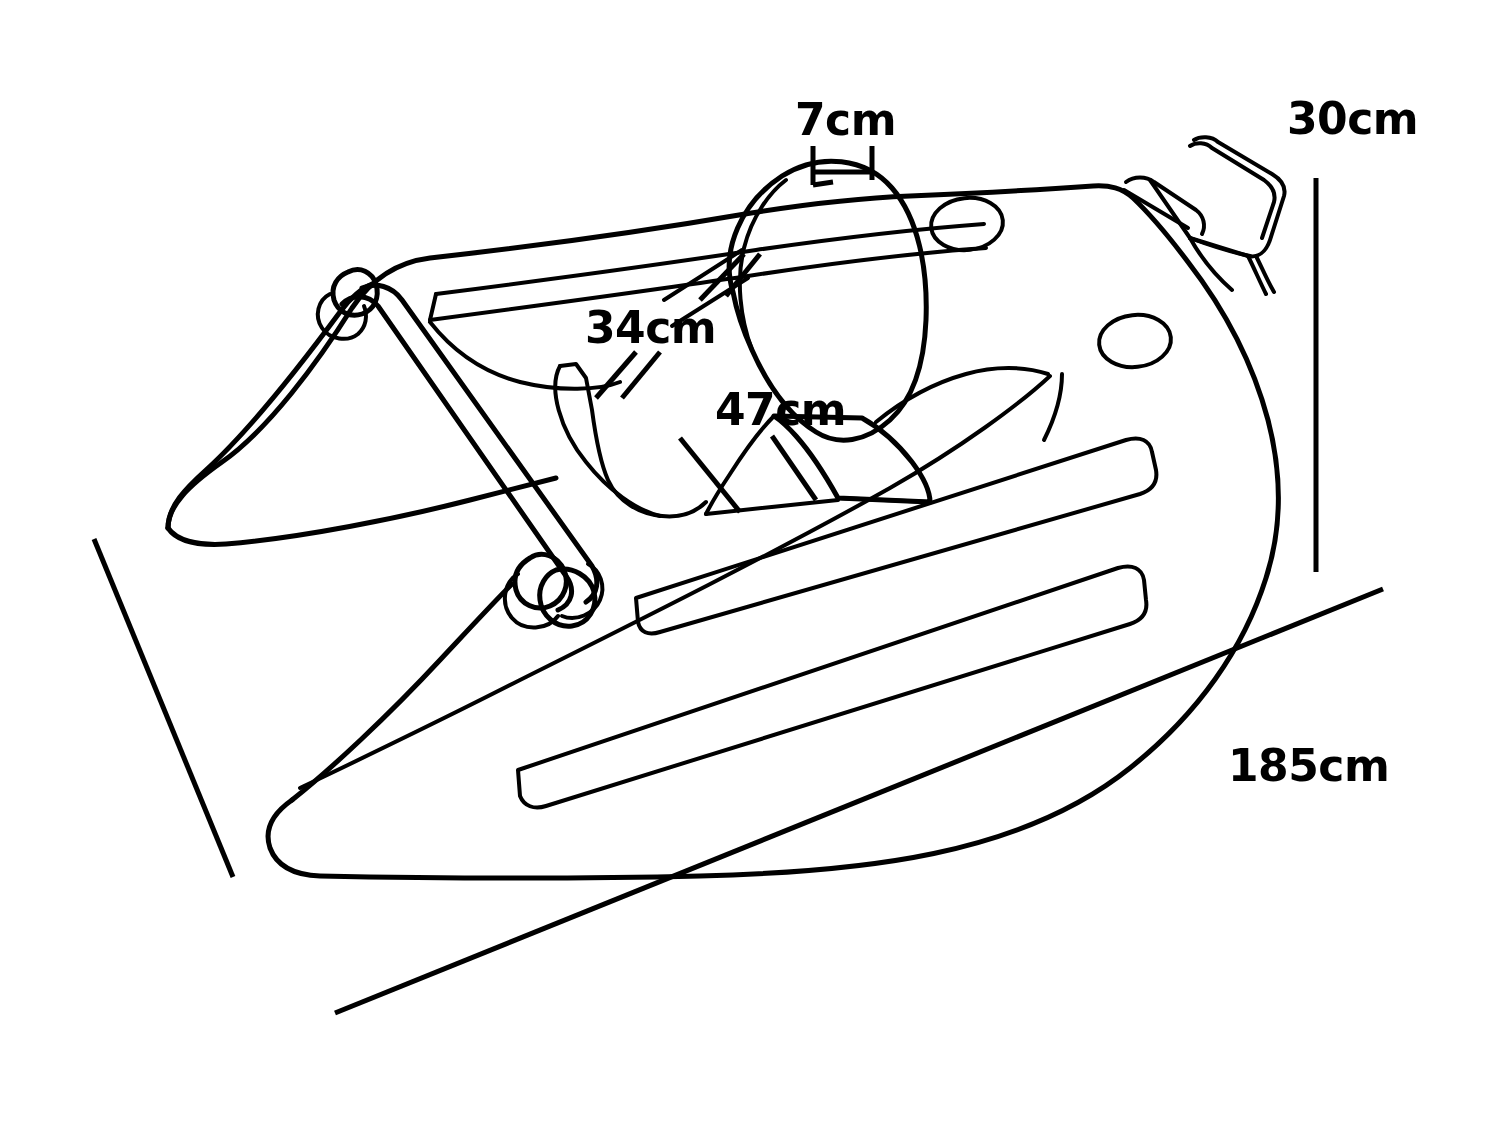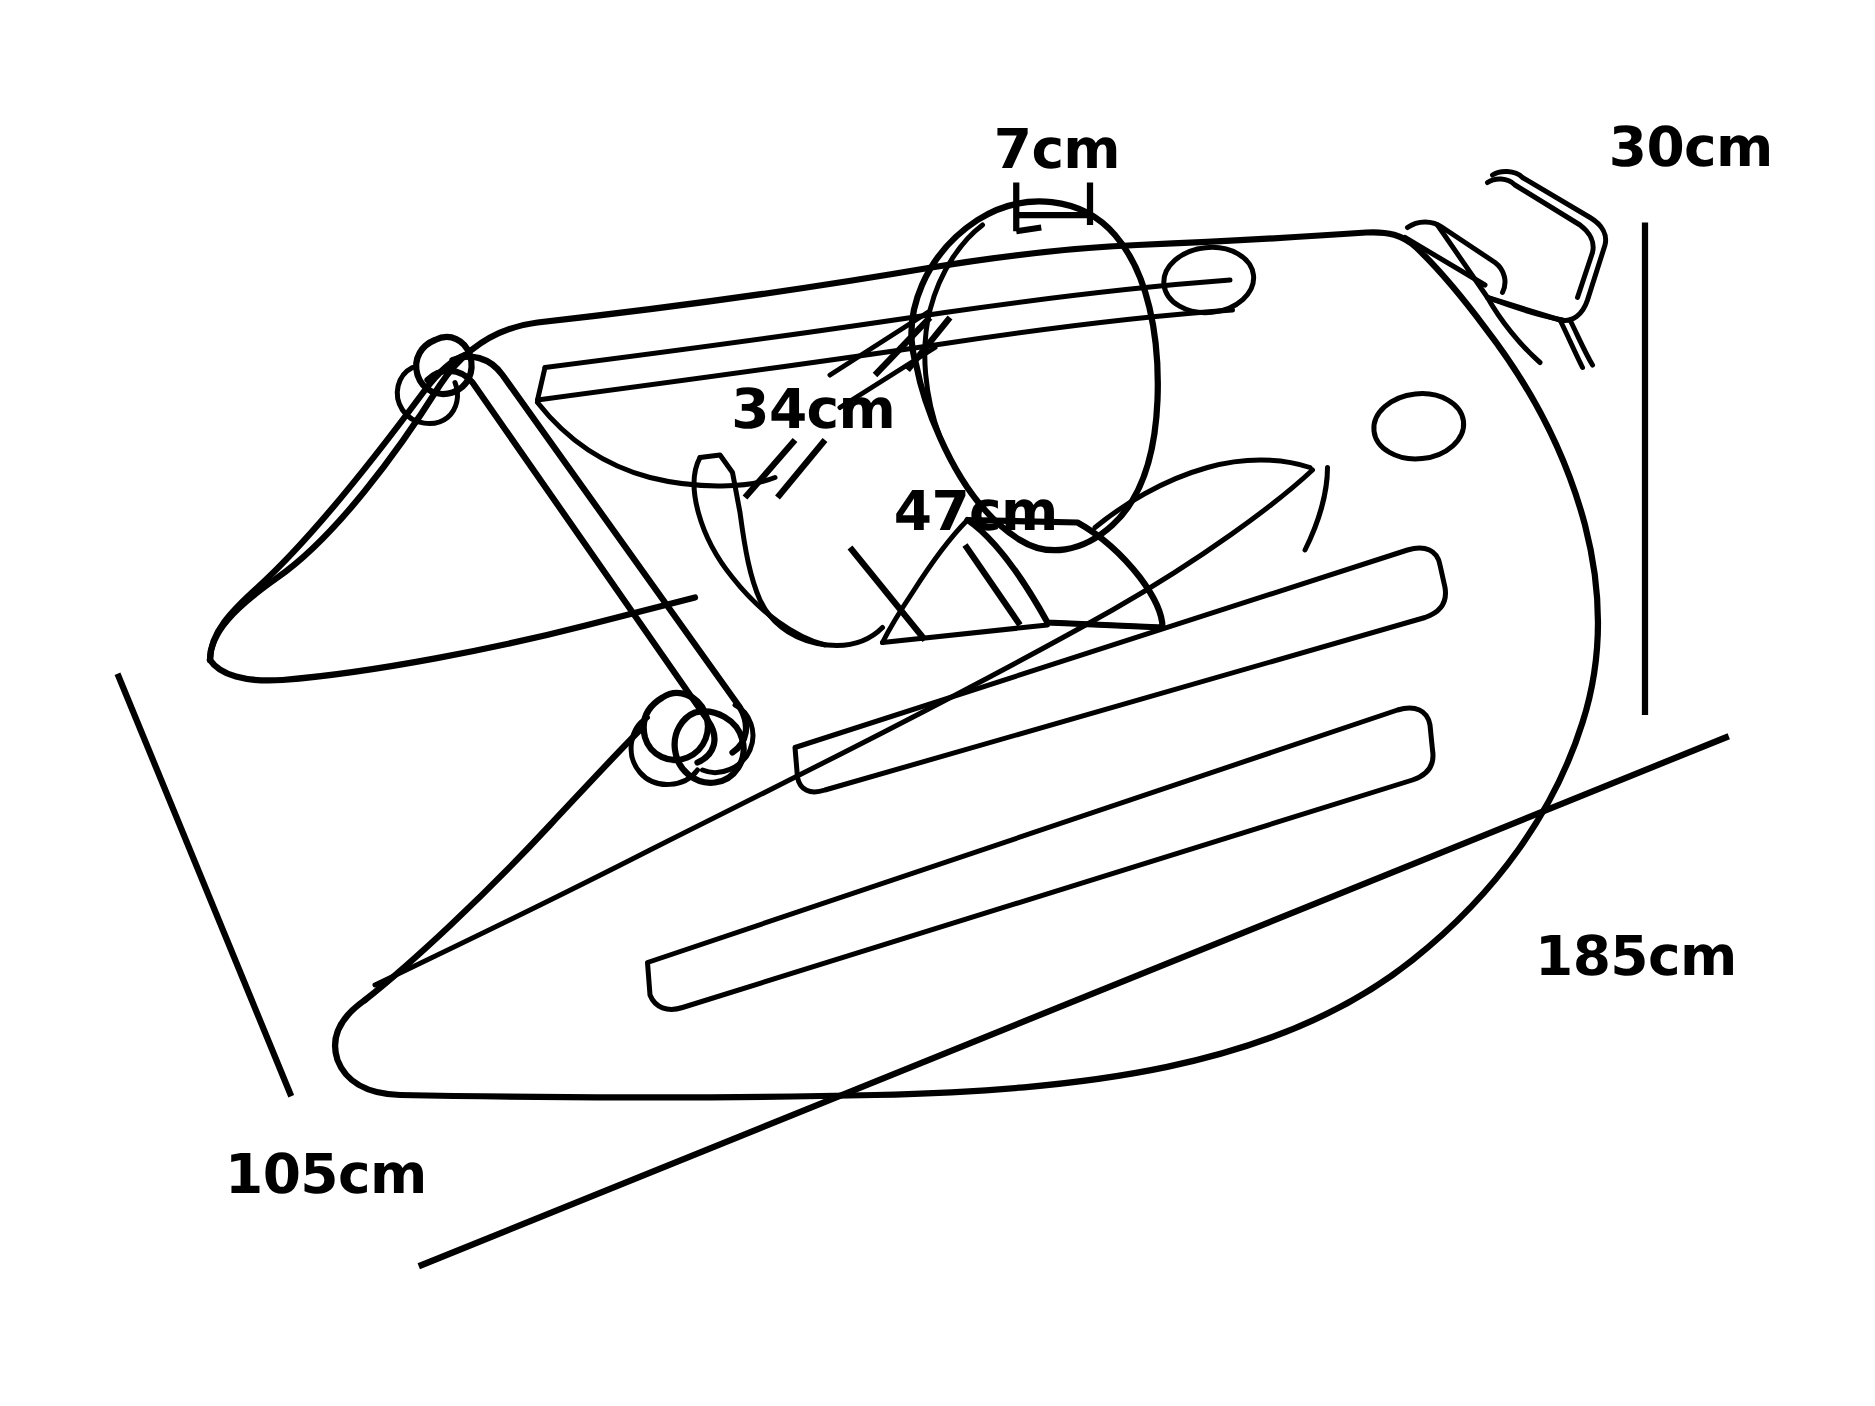--- a/index.html
+++ b/index.html
@@ -269,15 +269,14 @@
   <div class="dimlabel" id="label-7cm">7cm</div>
 
   <div class="dimlabel" id="label-30cm">30cm</div>
 
   <div class="dimlabel" id="label-34cm">34cm</div>
 
   <div class="dimlabel" id="label-47cm">47cm</div>
 
   <div class="dimlabel" id="label-185cm">185cm</div>
 
-  <div class="dimlabel" id="label-105cm">105cm</div>
 
 </div>
 
 </body></html>

